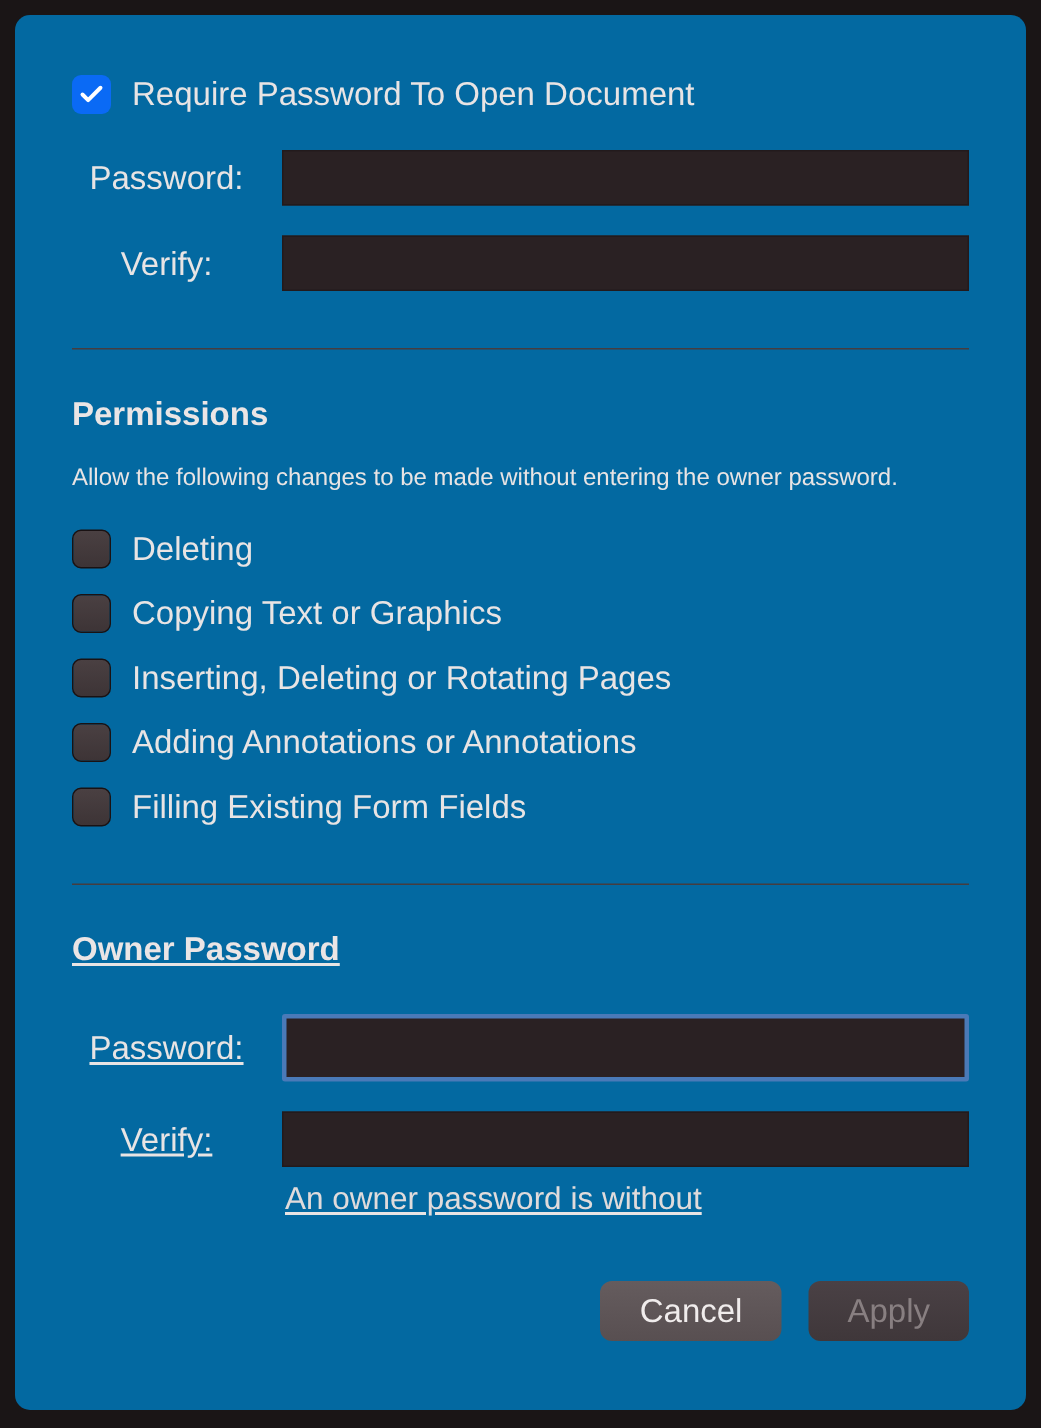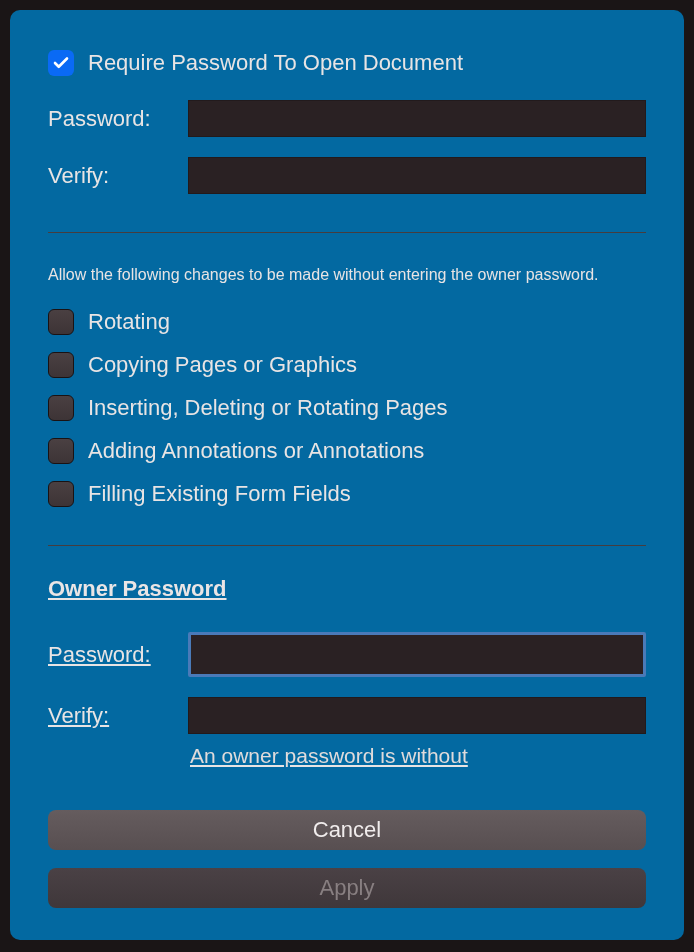--- a/index.html
+++ b/index.html
@@ -55,21 +55,21 @@
       font-size: 22px;
       color: #e8e4e4;
     }
     .field-row {
       display: flex;
       align-items: center;
       margin-bottom: 20px;
     }
     .field-label {
       width: 140px;
-      text-align: left;
+      text-align: center;
       padding-right: 14px;
       font-size: 22px;
       color: #e8e4e4;
     }
     .field-input {
       flex: 1;
       height: 37px;
       background: #2a2123;
       border: 1px solid #221a1c;
       border-radius: 0;
@@ -114,21 +114,20 @@
       font-size: 21px;
       color: #e0dbdb;
       margin-top: 10px;
       margin-left: 142px;
     }
     .button-row {
       display: flex;
       justify-content: flex-end;
       gap: 18px;
       margin-top: 42px;
-      flex-direction: column;
     }
     .btn {
       font-size: 22px;
       padding: 7px 26px;
       border-radius: 8px;
       border: none;
       cursor: pointer;
     }
     .btn-cancel {
       background: linear-gradient(to bottom, #655c5e, #584f51);
@@ -174,29 +173,30 @@
 
     <div class="field-row">
       <span class="field-label">Verify:</span>
       <input type="password" class="field-input" style="">
     </div>
   </div>
 
   <hr class="divider">
 
   <div>
+    <div class="section-title">Permissions</div>
     <div class="section-desc">Allow the following changes to be made without entering the owner password.</div>
 
     <div class="permission-row">
       <div class="checkbox unchecked"></div>
-      <span class="permission-label">Rotating</span>
-    </div>
-    <div class="permission-row">
-      <div class="checkbox unchecked"></div>
-      <span class="permission-label">Copying Pages or Graphics</span>
+      <span class="permission-label">Deleting</span>
+    </div>
+    <div class="permission-row">
+      <div class="checkbox unchecked"></div>
+      <span class="permission-label">Copying Text or Graphics</span>
     </div>
     <div class="permission-row">
       <div class="checkbox unchecked"></div>
       <span class="permission-label">Inserting, Deleting or Rotating Pages</span>
     </div>
     <div class="permission-row">
       <div class="checkbox unchecked"></div>
       <span class="permission-label">Adding Annotations or Annotations</span>
     </div>
     <div class="permission-row">

